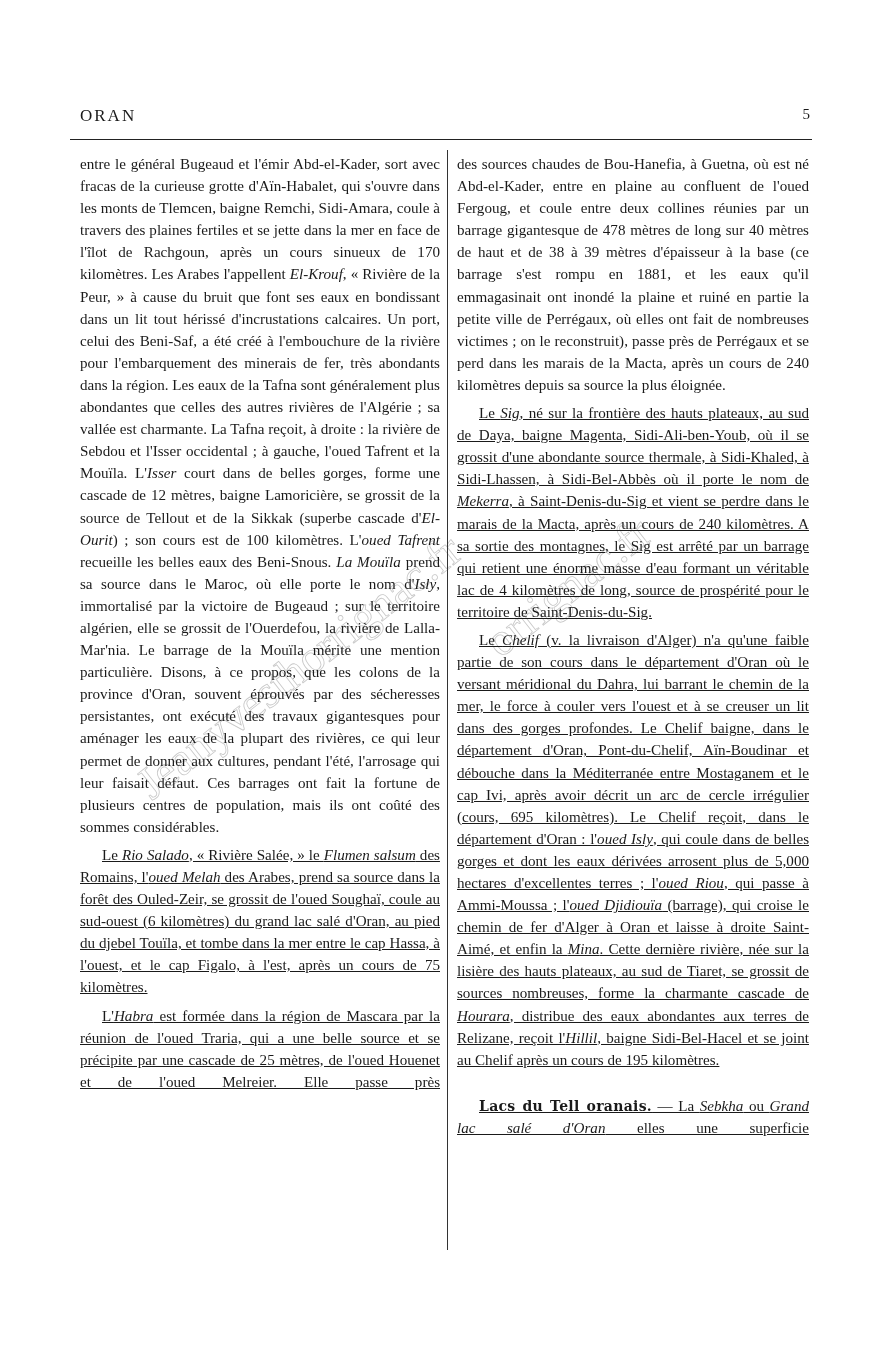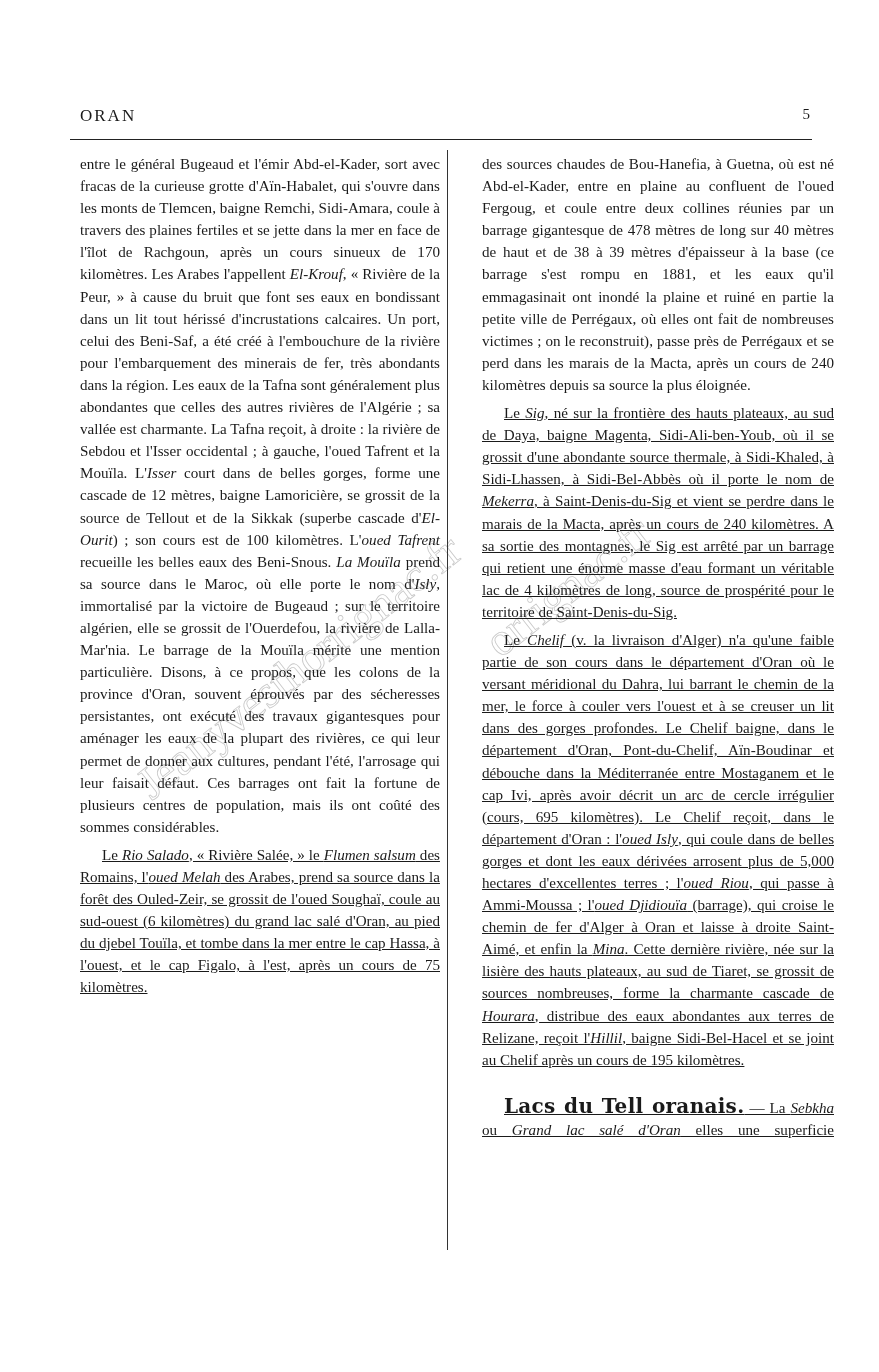--- a/index.html
+++ b/index.html
@@ -4,27 +4,27 @@
 <style>
   html, body { margin: 0; padding: 0; background: #ffffff; }
   body { width: 879px; height: 1372px; position: relative; overflow: hidden;
          font-family: "Liberation Serif", "DejaVu Serif", serif; color: #1a1a1a; }
   .running-head { position: absolute; top: 106px; left: 80px; width: 730px; height: 22px; }
   .rh-title { position: absolute; left: 0; right: 0; text-align: left; font-size: 17px; letter-spacing: 2px; }
   .rh-page { position: absolute; right: 0; top: 0; font-size: 15px; }
   .rule { position: absolute; top: 139px; left: 70px; width: 742px; height: 0; border-top: 1.4px solid #222; }
   .col { position: absolute; top: 153px; width: 360px; font-size: 15.1px; line-height: 22.1px; text-align: justify; hyphens: manual; }
   .col-left { left: 80px; }
-  .col-right { left: 482px; width: 352px; }
+  .col-right { left: 457px; width: 352px; }
   .col-divider { position: absolute; left: 447px; top: 150px; height: 1100px; border-left: 1px solid #333; }
   .col p { margin: 0 0 6px 0; text-indent: 0; }
   .col p.indent { text-indent: 22px; text-decoration: underline; }
   .col p.last-line-fill { text-align-last: justify; }
   .col i { font-style: italic; }
-  .section-heading { font-weight: bold; font-family: "DejaVu Serif", serif; font-size: 20px; letter-spacing: 0.3px; }
+  .section-heading { font-weight: bold; font-family: "DejaVu Serif", serif; font-size: 14px; letter-spacing: 0.3px; }
   .gap { height: 18px; }
   .watermark { position: absolute; font-family: "Liberation Serif", serif; font-size: 46px; color: transparent;
                -webkit-text-stroke: 0.8px #c8c8c8; transform: rotate(-38deg); white-space: nowrap; pointer-events: none; }
   .wm1 { left: 100px; top: 640px; }
   .wm2 { left: 470px; top: 560px; }
 </style>
 </head>
 <body>
 
 <div class="running-head">
@@ -32,20 +32,21 @@
   <span class="rh-page">5</span>
 </div>
 <div class="rule"></div>
 
 <div class="watermark wm1">Jeanyvesthorrignac.fr</div>
 <div class="watermark wm2">orrignac.fr</div>
 
 <div class="col col-left">
     <p><span>entre le général Bugeaud et l'émir Abd-el-Kader, sort avec fracas de la curieuse grotte d'Aïn-Habalet, qui s'ouvre dans les monts de Tlemcen, baigne Remchi, Sidi-Amara, coule à travers des plaines fertiles et se jette dans la mer en face de l'îlot de Rachgoun, après un cours sinueux de 170 kilomètres. Les Arabes l'appellent </span><i>El-Krouf</i><span>, « Rivière de la Peur, » à cause du bruit que font ses eaux en bondissant dans un lit tout hérissé d'incrustations calcaires. Un port, celui des Beni-Saf, a été créé à l'embouchure de la rivière pour l'embarquement des minerais de fer, très abondants dans la région. Les eaux de la Tafna sont généralement plus abondantes que celles des autres rivières de l'Algérie ; sa vallée est charmante. La Tafna reçoit, à droite : la rivière de Sebdou et l'Isser occidental ; à gauche, l'oued Tafrent et la Mouïla. L'</span><i>Isser</i><span> court dans de belles gorges, forme une cascade de 12 mètres, baigne Lamoricière, se grossit de la source de Tellout et de la Sikkak (superbe cascade d'</span><i>El-Ourit</i><span>) ; son cours est de 100 kilomètres. L'</span><i>oued Tafrent</i><span> recueille les belles eaux des Beni-Snous. </span><i>La Mouïla</i><span> prend sa source dans le Maroc, où elle porte le nom d'</span><i>Isly</i><span>, immortalisé par la victoire de Bugeaud ; sur le territoire algérien, elle se grossit de l'Ouerdefou, la rivière de Lalla-Mar'nia. Le barrage de la Mouïla mérite une mention particulière. Disons, à ce propos, que les colons de la province d'Oran, souvent éprouvés par des sécheresses persistantes, ont exécuté des travaux gigantesques pour aménager les eaux de la plupart des rivières, ce qui leur permet de donner aux cultures, pendant l'été, l'arrosage qui leur faisait défaut. Ces barrages ont fait la fortune de plusieurs centres de population, mais ils ont coûté des sommes considérables.</span></p>
     <p class="indent"><span>Le </span><i>Rio Salado</i><span>, « Rivière Salée, » le </span><i>Flumen salsum</i><span> des Romains, l'</span><i>oued Melah</i><span> des Arabes, prend sa source dans la forêt des Ouled-Zeir, se grossit de l'oued Soughaï, coule au sud-ouest (6 kilomètres) du grand lac salé d'Oran, au pied du djebel Touïla, et tombe dans la mer entre le cap Hassa, à l'ouest, et le cap Figalo, à l'est, après un cours de 75 kilomètres.</span></p>
+    <p class="indent last-line-fill"><span>L'</span><i>Habra</i><span> est formée dans la région de Mascara par la réunion de l'oued Traria, qui a une belle source et se précipite par une cascade de 25 mètres, de l'oued Houenet et de l'oued Melreier. Elle passe près</span></p>
   </div>
 <div class="col-divider"></div>
 <div class="col col-right">
     <p><span>des sources chaudes de Bou-Hanefia, à Guetna, où est né Abd-el-Kader, entre en plaine au confluent de l'oued Fergoug, et coule entre deux collines réunies par un barrage gigantesque de 478 mètres de long sur 40 mètres de haut et de 38 à 39 mètres d'épaisseur à la base (ce barrage s'est rompu en 1881, et les eaux qu'il emmagasinait ont inondé la plaine et ruiné en partie la petite ville de Perrégaux, où elles ont fait de nombreuses victimes ; on le reconstruit), passe près de Perrégaux et se perd dans les marais de la Macta, après un cours de 240 kilomètres depuis sa source la plus éloignée.</span></p>
     <p class="indent"><span>Le </span><i>Sig</i><span>, né sur la frontière des hauts plateaux, au sud de Daya, baigne Magenta, Sidi-Ali-ben-Youb, où il se grossit d'une abondante source thermale, à Sidi-Khaled, à Sidi-Lhassen, à Sidi-Bel-Abbès où il porte le nom de </span><i>Mekerra</i><span>, à Saint-Denis-du-Sig et vient se perdre dans le marais de la Macta, après un cours de 240 kilomètres. A sa sortie des montagnes, le Sig est arrêté par un barrage qui retient une énorme masse d'eau formant un véritable lac de 4 kilomètres de long, source de prospérité pour le territoire de Saint-Denis-du-Sig.</span></p>
     <p class="indent"><span>Le </span><i>Chelif</i><span> (v. la livraison d'Alger) n'a qu'une faible partie de son cours dans le département d'Oran où le versant méridional du Dahra, lui barrant le chemin de la mer, le force à couler vers l'ouest et à se creuser un lit dans des gorges profondes. Le Chelif baigne, dans le département d'Oran, Pont-du-Chelif, Aïn-Boudinar et débouche dans la Méditerranée entre Mostaganem et le cap Ivi, après avoir décrit un arc de cercle irrégulier (cours, 695 kilomètres). Le Chelif reçoit, dans le département d'Oran : l'</span><i>oued Isly</i><span>, qui coule dans de belles gorges et dont les eaux dérivées arrosent plus de 5,000 hectares d'excellentes terres ; l'</span><i>oued Riou</i><span>, qui passe à Ammi-Moussa ; l'</span><i>oued Djidiouïa</i><span> (barrage), qui croise le chemin de fer d'Alger à Oran et laisse à droite Saint-Aimé, et enfin la </span><i>Mina</i><span>. Cette dernière rivière, née sur la lisière des hauts plateaux, au sud de Tiaret, se grossit de sources nombreuses, forme la charmante cascade de </span><i>Hourara</i><span>, distribue des eaux abondantes aux terres de Relizane, reçoit l'</span><i>Hillil</i><span>, baigne Sidi-Bel-Hacel et se joint au Chelif après un cours de 195 kilomètres.</span></p>
     <div class="gap"></div>
     <p class="indent last-line-fill"><span class="section-heading">Lacs du Tell oranais.</span><span> — La </span><i>Sebkha</i><span> ou </span><i>Grand lac salé d'Oran</i><span> elles une superficie</span></p>
   </div>
 

